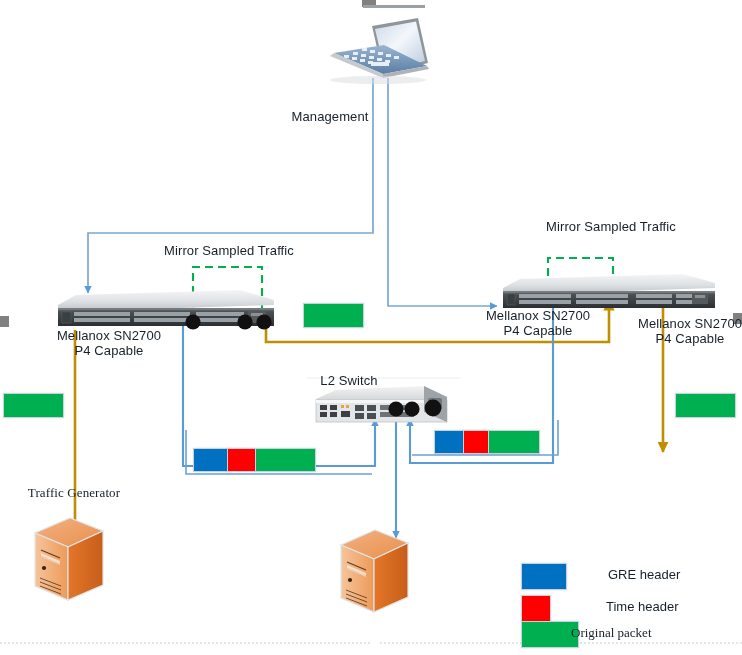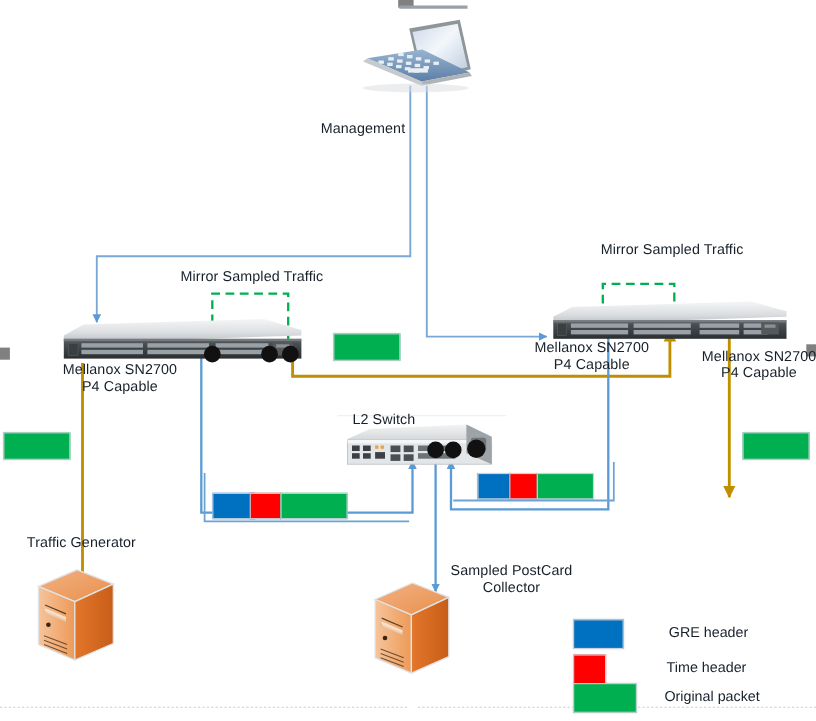--- a/index.html
+++ b/index.html
@@ -260,29 +260,27 @@
 P4 Capable</div>
 
   <div class="lbl" style="left:473px;top:308px;width:130px;">Mellanox SN2700
 P4 Capable</div>
 
   <div class="lbl" style="left:638px;top:316px;width:104px;">Mellanox SN2700
 P4 Capable</div>
 
   <div class="lbl" style="left:304px;top:373px;width:90px;">L2 Switch</div>
 
-  <div class="lbl" style="left:14px;top:485px;width:120px;">Traffic Generator</div>
-
-  <div class="lbl" style="left:404px;top:511px;width:122px;">Sampled PostCard
-Collector</div>
+  <div class="lbl" style="left:14px;top:485px;width:120px;font-family:Liberation Serif, serif;">Traffic Generator</div>
+
 
   <div>
     <div class="legend-sw" style="left:521px;top:563px;width:46px;height:27px;background:#0070c0;"></div>
     <div class="legend-txt" style="left:608px;top:567px;">GRE header</div>
 
     <div class="legend-sw" style="left:521px;top:595px;width:30px;height:27px;background:#ff0000;"></div>
     <div class="legend-txt" style="left:606px;top:599px;">Time header</div>
 
     <div class="legend-sw" style="left:521px;top:621px;width:58px;height:27px;background:#00b050;"></div>
-    <div class="legend-txt" style="left:604px;top:625px;">Original packet</div>
+    <div class="legend-txt" style="left:571px;top:625px;font-family:Liberation Serif, serif;">Original packet</div>
   </div>
 
 </div>
 
 </body></html>

